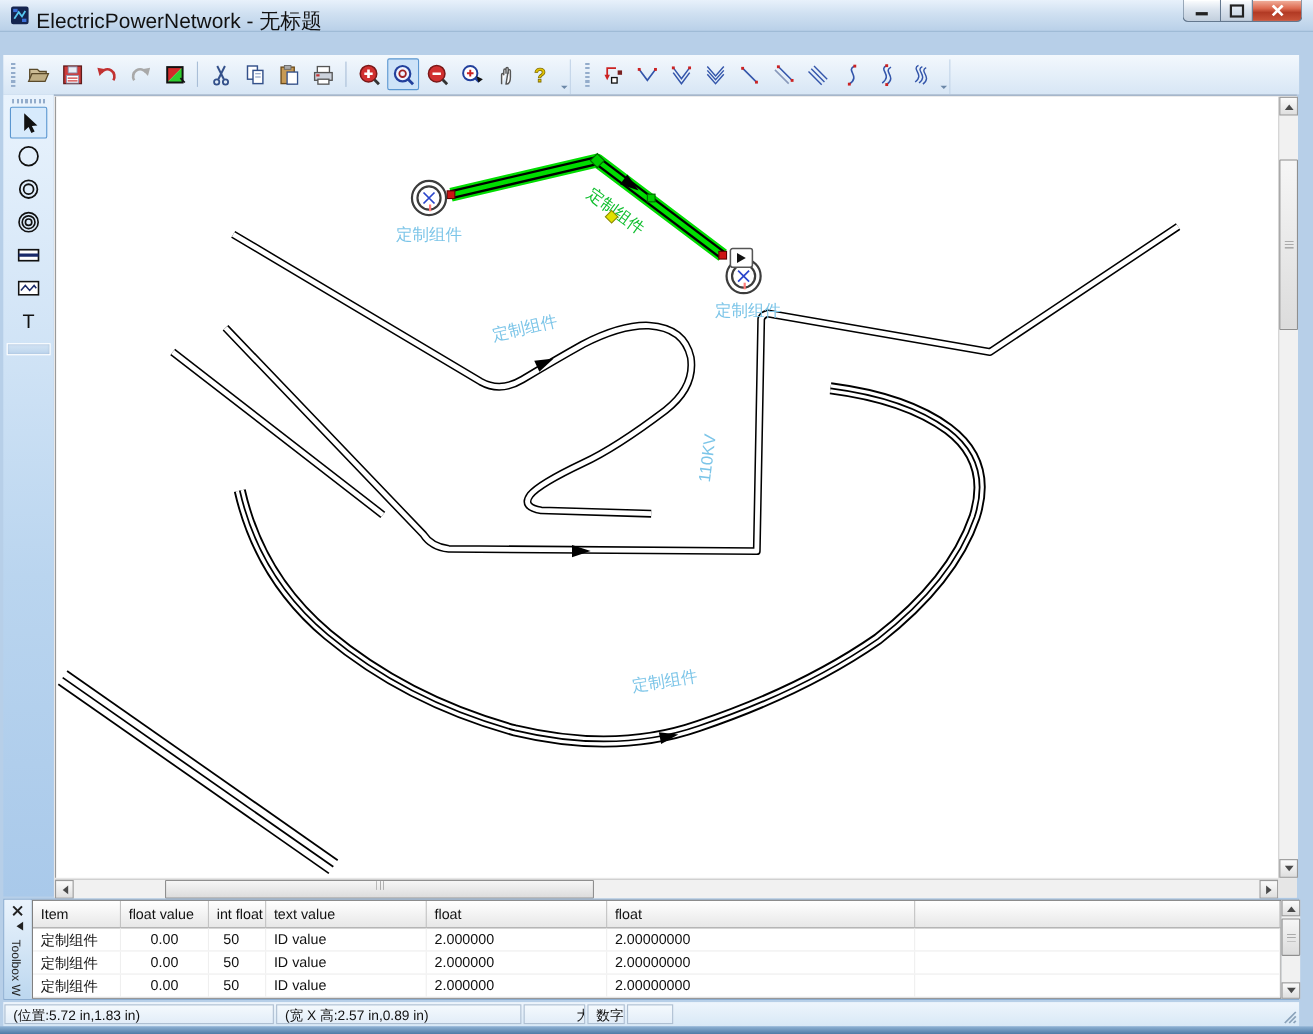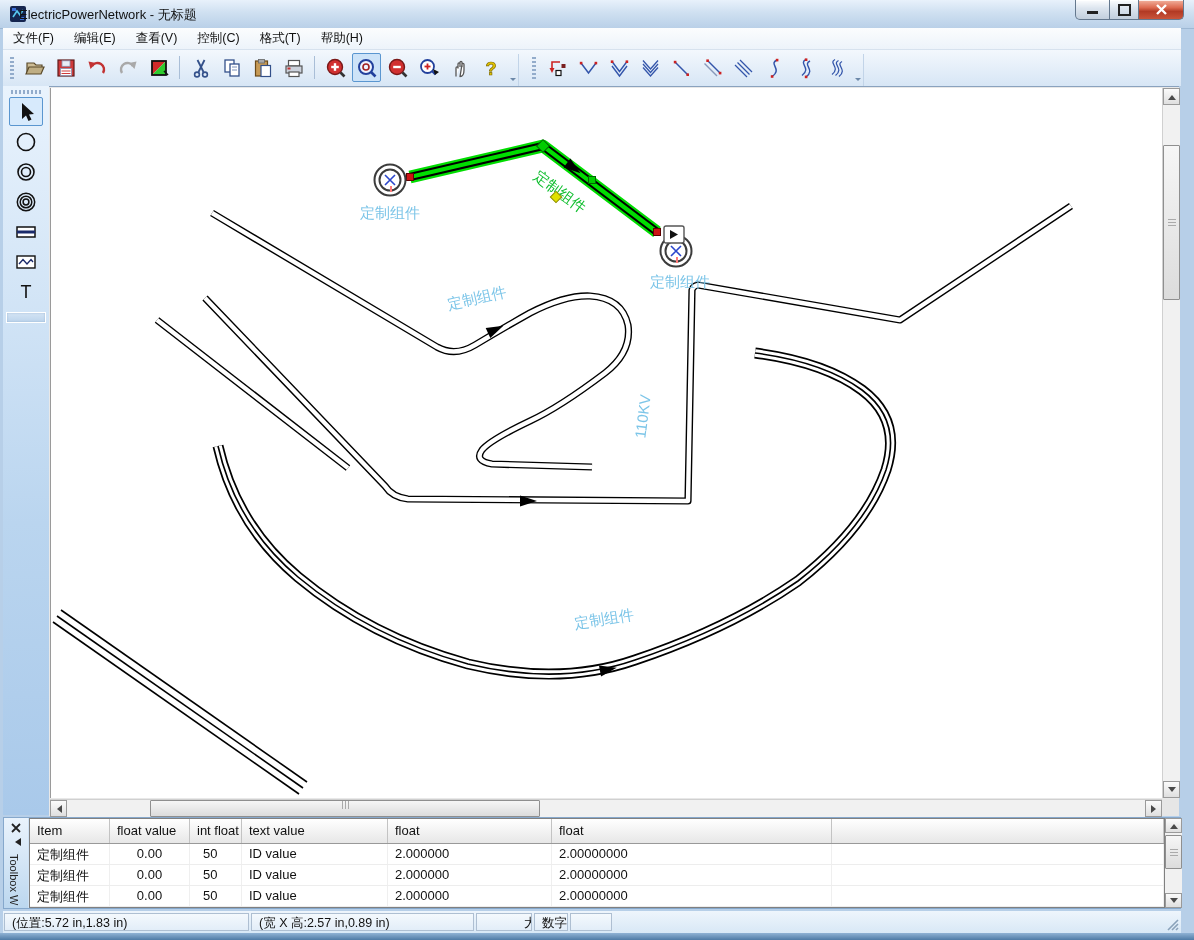--- a/index.html
+++ b/index.html
@@ -1,21 +1,21 @@
 <!DOCTYPE html>
 <html><head>
 <meta charset="utf-8">
 <style>
   html,body{margin:0;padding:0;background:#8a8a8a;font-family:"Liberation Sans","DejaVu Sans",sans-serif;}
   .window{position:relative;width:1194px;height:940px;background:#b7cfe8;overflow:hidden;}
   
   .titlebar{position:absolute;left:0;top:0;width:1194px;height:28px;
     background:linear-gradient(#e8f1fb,#cfe0f1 45%,#b9d0e8);border-bottom:1px solid #9db8d4;}
   .app-icon{position:absolute;left:9px;top:5px;width:18px;height:18px;}
-  .title-text{position:absolute;left:19px;top:6px;font-size:13px;color:#111;}
+  .title-text{position:absolute;left:33px;top:6px;font-size:19px;color:#111;}
   .win-btns{position:absolute;right:10px;top:0;display:flex;}
   .win-btn{height:19px;border:1px solid #64788e;border-top:none;display:flex;align-items:center;justify-content:center;
     background:linear-gradient(#fdfeff,#dbe4ee 45%,#c2cfdd);box-shadow:inset 0 1px 0 rgba(255,255,255,.8);}
   .win-btn.min{width:33px;border-bottom-left-radius:5px;}
   .win-btn.max{width:28px;border-left:none;}
   .win-btn.close{width:44px;border-left:none;border-bottom-right-radius:5px;
     background:linear-gradient(#f2b3a0,#dd6a50 40%,#b23a24 60%,#c9543a);}
   .glyph-min{width:11px;height:3px;background:#222;margin-top:6px;}
   .glyph-max{width:9px;height:8px;border:2px solid #222;}
   
@@ -117,28 +117,20 @@
           <div class="glyph-max"></div>
         </div>
       <div class="win-btn close">
         <svg width="13" height="11" viewBox="0 0 13 11">
             <path d="M2,1 L11,10 M11,1 L2,10" stroke="#fff" stroke-width="2.4"></path>
           </svg>
       </div>
     </div>
   </div>
 
-  <div class="menubar">
-    <div class="menu-item">文件(F)</div>
-    <div class="menu-item">编辑(E)</div>
-    <div class="menu-item">查看(V)</div>
-    <div class="menu-item">控制(C)</div>
-    <div class="menu-item">格式(T)</div>
-    <div class="menu-item">帮助(H)</div>
-  </div>
 
   <div class="toolbars">
     <div class="tb-grip"></div>
 
     <div class="tbtn">
       <svg width="22" height="22" viewBox="0 0 22 22">
         <path d="M3,16 V6 h7 l2,2 h6 v2" fill="#cdbd96" stroke="#5a4a2a" stroke-width="1.2"></path>
         <path d="M2,17 L5,10 h15 l-3,7 Z" fill="#bfae84" stroke="#5a4a2a" stroke-width="1.2"></path>
       </svg>
     </div>

